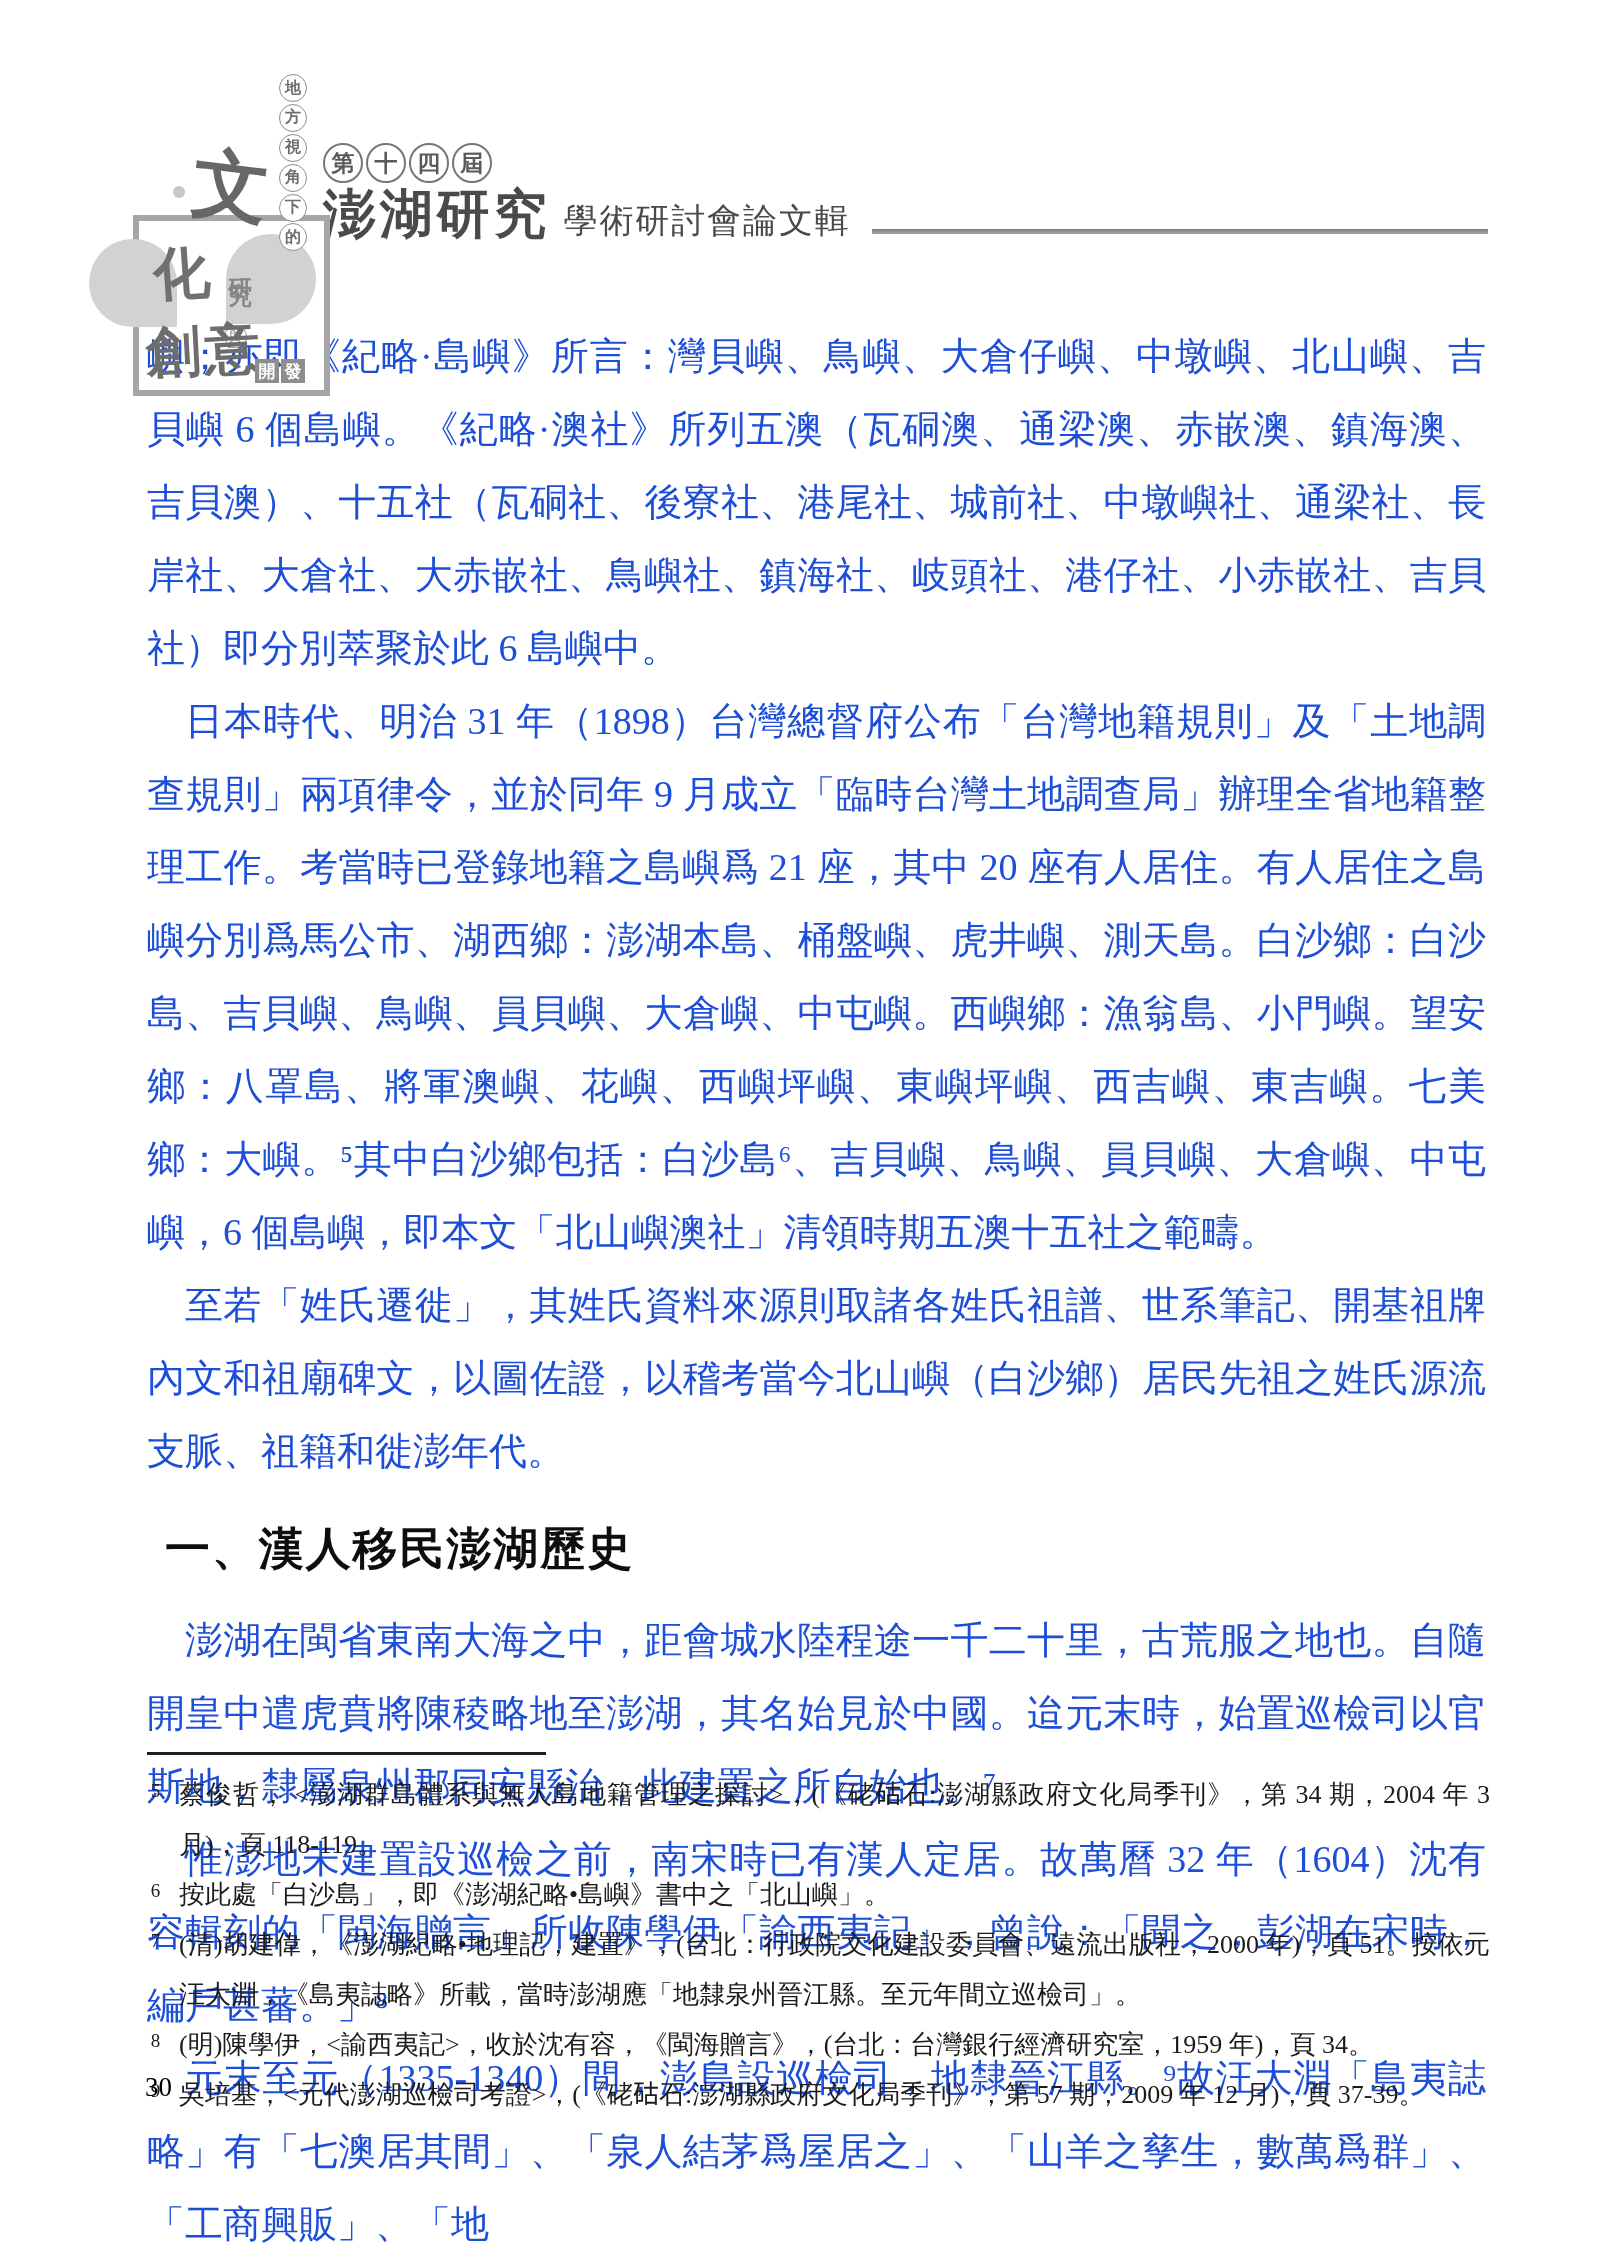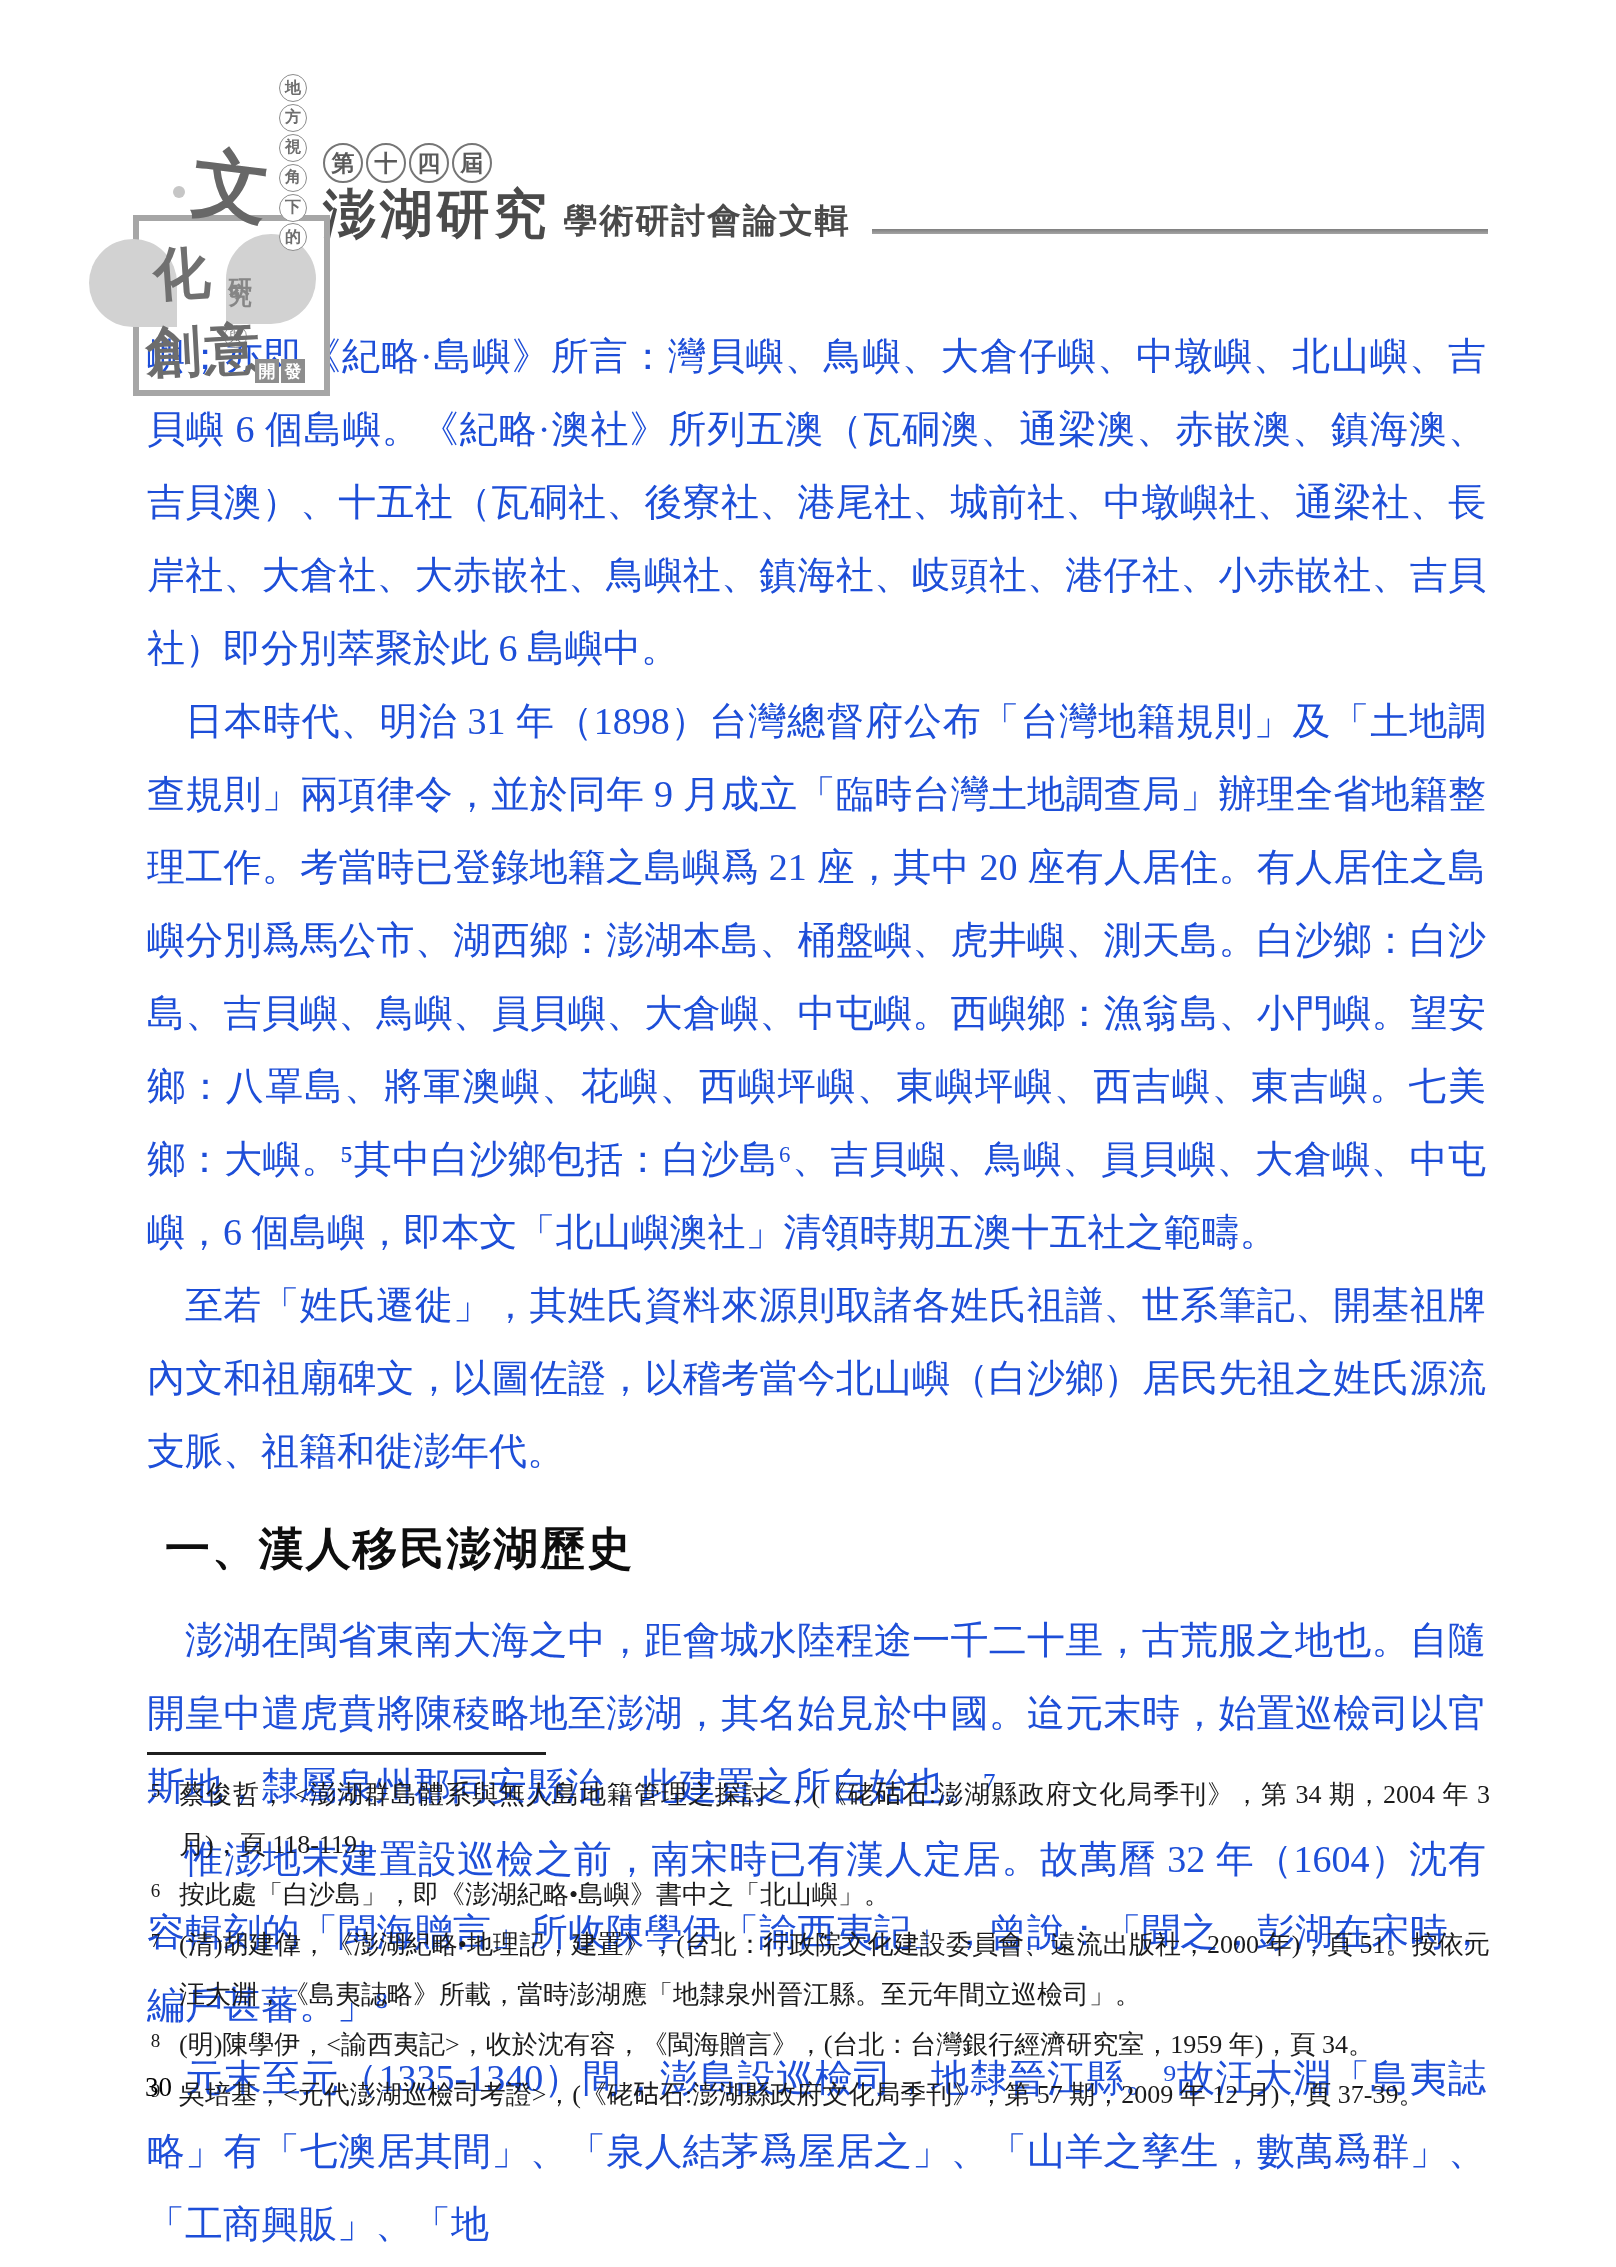--- a/index.html
+++ b/index.html
@@ -35,21 +35,21 @@
     display:flex;align-items:center;justify-content:center;font-family:"Liberation Sans",sans-serif;}
 
   
   .titleblock{position:absolute;left:323px;top:143px;width:1165px;}
   .edition{display:flex;gap:2.9px;}
   .edition .ec{width:36px;height:36px;border:2.9px solid #767676;border-radius:50%;
     display:flex;align-items:center;justify-content:center;
     font-family:"Liberation Sans",sans-serif;font-size:23px;font-weight:bold;color:#5a5a5a;}
   .titlerow{display:flex;align-items:flex-end;margin-top:3.8px;text-align:right;}
   .title-main{font-family:"Liberation Sans",sans-serif;font-size:53px;font-weight:900;color:#4a4a4a;letter-spacing:3.8px;line-height:1;}
-  .title-sub{font-family:"Liberation Sans",sans-serif;font-size:34px;font-weight:700;color:#4a4a4a;letter-spacing:1.9px;margin-left:13.3px;line-height:1.1;}
+  .title-sub{font-family:"Liberation Sans",sans-serif;font-size:34px;font-weight:400;color:#4a4a4a;letter-spacing:1.9px;margin-left:13.3px;line-height:1.1;}
   .hrule{flex:1;height:4.8px;background:linear-gradient(#7e7e7e,#a5a5a5);margin-left:21px;margin-bottom:5.7px;}
 
   
   .bodytext{position:absolute;left:147px;top:320px;width:1339px;}
   .bodytext p{margin:0;font-size:38px;line-height:73px;text-align:justify;color:#1d4ed8;}
   .bodytext p.indent{text-indent:38px;}
   .section-h{margin:30px 0 23px 18px;font-size:45px;font-weight:bold;color:#0e0e0e;letter-spacing:1.9px;line-height:1.4;}
 
   
   .footnotes{position:absolute;left:147px;top:1752px;width:1343px;}

